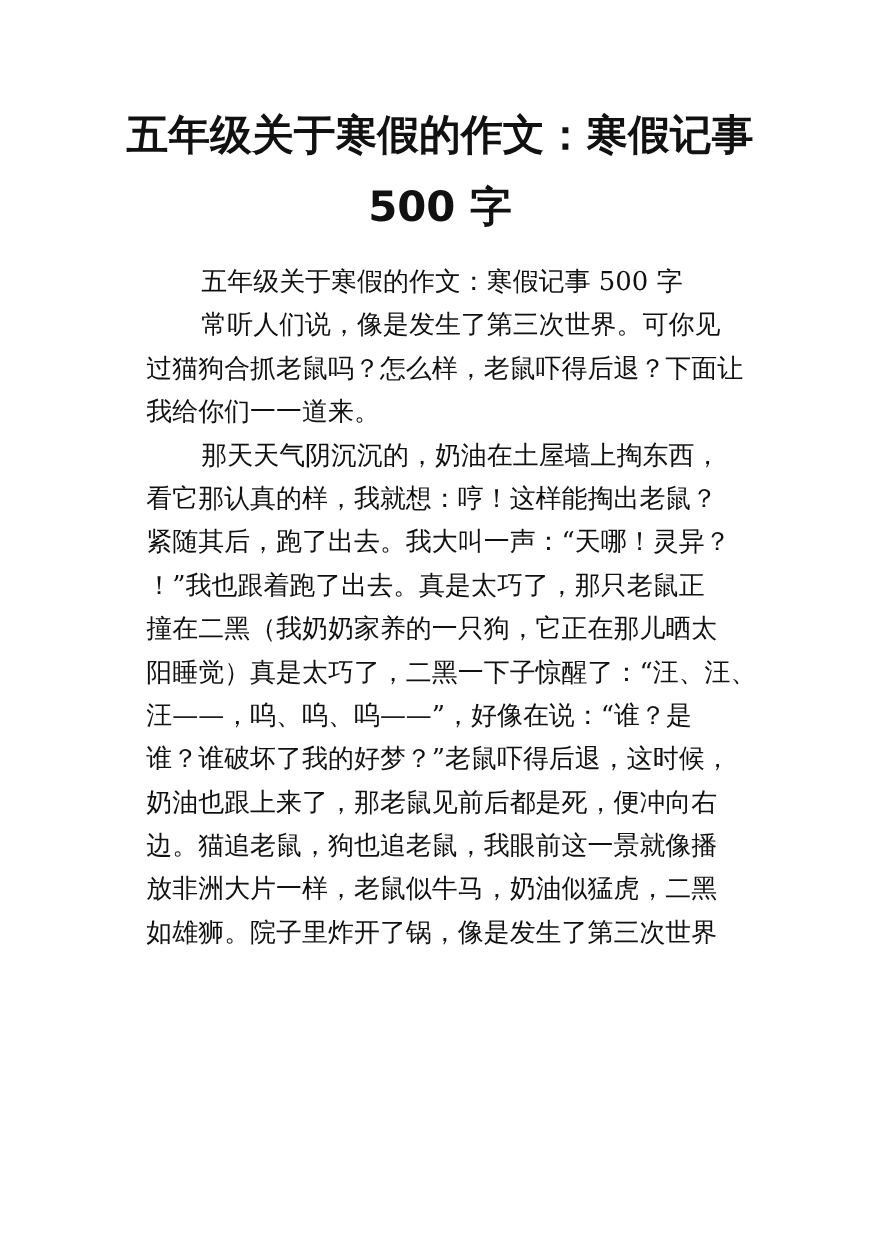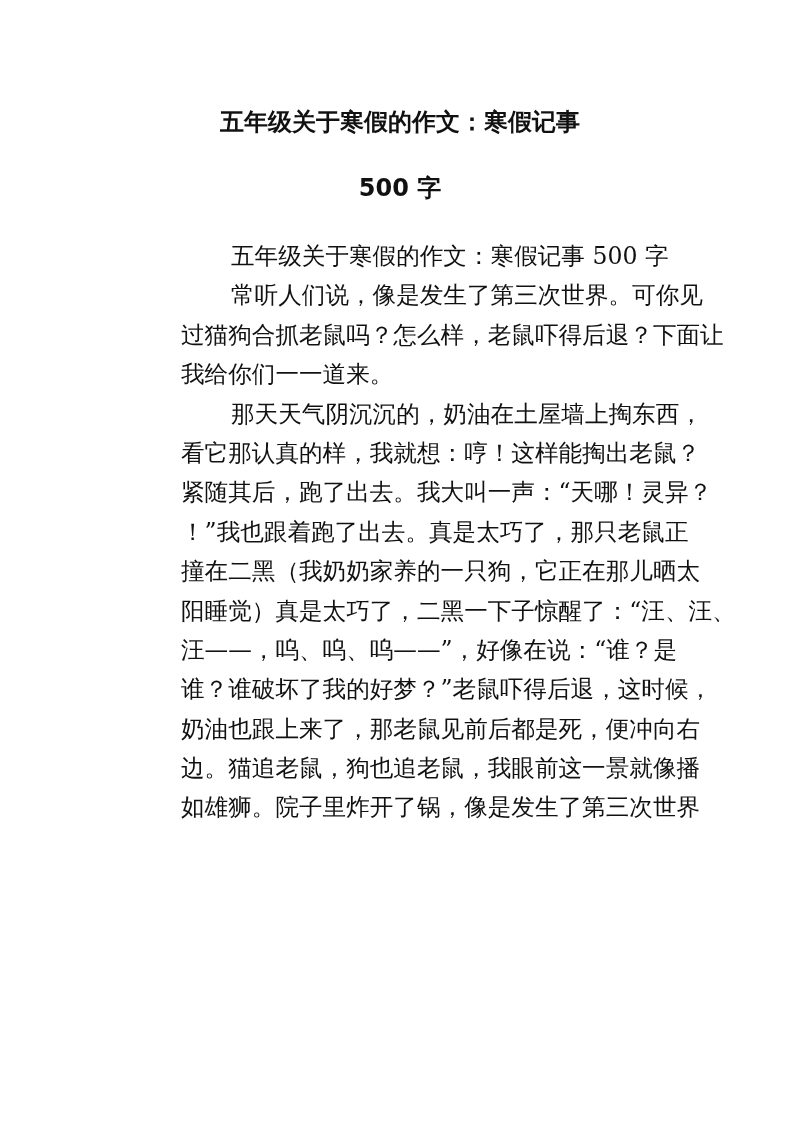--- a/index.html
+++ b/index.html
@@ -1,30 +1,30 @@
 <!DOCTYPE html>
 <html><head>
 <meta charset="utf-8">
 <style>
   html, body { margin: 0; padding: 0; background: #ffffff; }
   body { width: 800px; height: 1132px; position: relative; overflow: hidden; }
   .page { position: absolute; left: 0; top: 0; width: 800px; height: 1132px; background: #fff; }
   .title {
     position: absolute; left: 0; width: 800px; text-align: center;
     font-family: "DejaVu Sans", "Liberation Sans", sans-serif;
-    font-weight: bold; font-size: 24px; color: #111; line-height: 40px;
+    font-weight: bold; font-size: 38px; color: #111; line-height: 40px;
   }
   .title.l1 { top: 102px; }
   .title.l2 { top: 144px; margin-top: 24px; }
   .body {
     position: absolute; left: 133px; top: 237px; width: 540px;
     font-family: "DejaVu Serif", "Liberation Serif", serif;
     font-size: 23.6px; color: #111; line-height: 39.4px;
   }
-  .line { white-space: nowrap; height: 39.4px; margin-left: 48px; }
+  .line { white-space: nowrap; height: 39.4px; }
   .indent { padding-left: 50px; }
 </style>
 </head>
 <body>
 
 <div class="page">
   <div class="title l1">五年级关于寒假的作文：寒假记事</div>
   <div class="title l2">500 字</div>
 
   <div class="body" id="body">
@@ -35,15 +35,16 @@
     <div class="line indent">那天天气阴沉沉的，奶油在土屋墙上掏东西，</div>
     <div class="line">看它那认真的样，我就想：哼！这样能掏出老鼠？</div>
     <div class="line">紧随其后，跑了出去。我大叫一声：“天哪！灵异？</div>
     <div class="line">！”我也跟着跑了出去。真是太巧了，那只老鼠正</div>
     <div class="line">撞在二黑（我奶奶家养的一只狗，它正在那儿晒太</div>
     <div class="line">阳睡觉）真是太巧了，二黑一下子惊醒了：“汪、汪、</div>
     <div class="line">汪——，呜、呜、呜——”，好像在说：“谁？是</div>
     <div class="line">谁？谁破坏了我的好梦？”老鼠吓得后退，这时候，</div>
     <div class="line">奶油也跟上来了，那老鼠见前后都是死，便冲向右</div>
     <div class="line">边。猫追老鼠，狗也追老鼠，我眼前这一景就像播</div>
+    <div class="line">放非洲大片一样，老鼠似牛马，奶油似猛虎，二黑</div>
     <div class="line">如雄狮。院子里炸开了锅，像是发生了第三次世界</div>
   </div>
 </div>
 
 </body></html>

